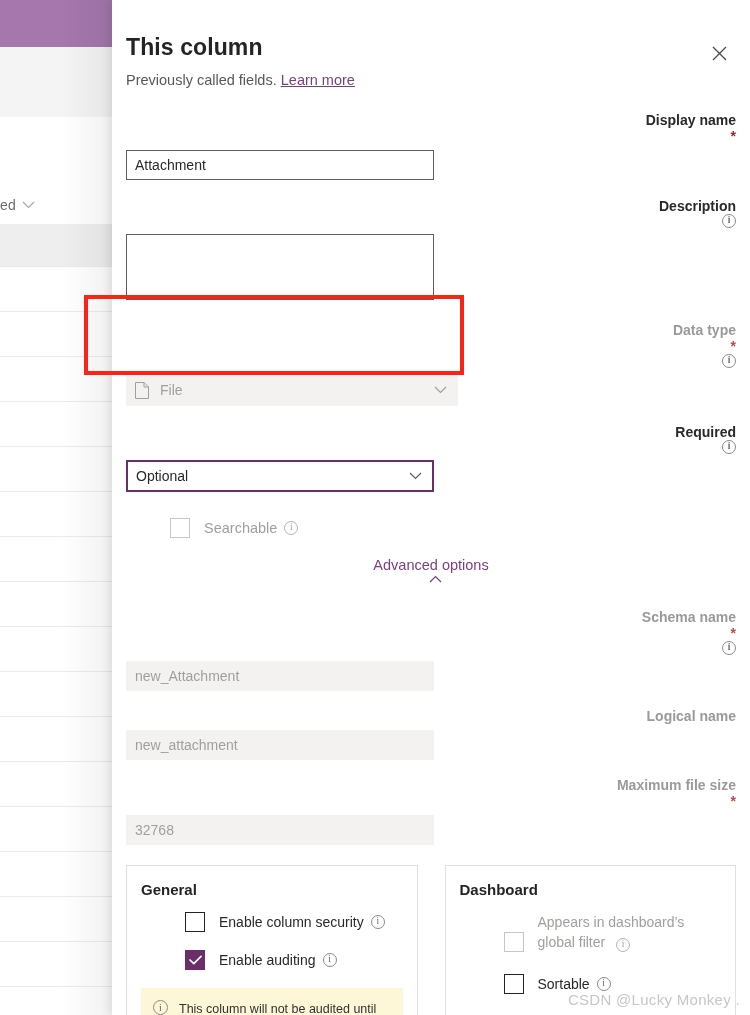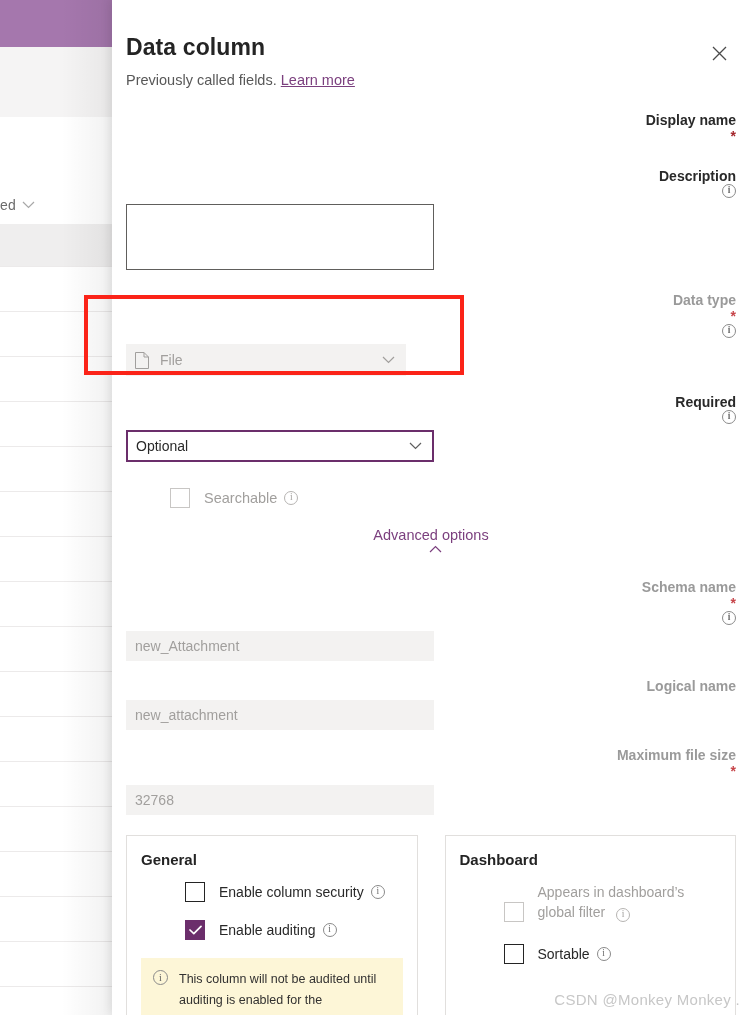--- a/index.html
+++ b/index.html
@@ -89,21 +89,21 @@
     font-size: 14px; color: #292929; padding: 0 8px; display: flex; align-items: center;
   }
   .textarea-input {
     width: 308px; height: 66px; border: 1px solid #605e5c; background: #fff;
   }
   .disabled-input {
     width: 308px; height: 30px; border: 1px solid transparent; background: #f3f2f1;
     font-size: 14px; color: #a19f9d; padding: 0 8px; display: flex; align-items: center;
   }
   .dropdown-disabled {
-    width: 280px; height: 32px; background: #f3f2f1; border: 1px solid transparent;
+    width: 332px; height: 32px; background: #f3f2f1; border: 1px solid transparent;
     display: flex; align-items: center; padding: 0 10px 0 8px;
     font-size: 14px; color: #a19f9d;
   }
   .dropdown-focused {
     width: 308px; height: 32px; background: #fff; border: 2px solid #6b2e6b;
     display: flex; align-items: center; padding: 0 10px 0 8px;
     font-size: 14px; color: #292929; cursor: pointer;
   }
   .dd-chevron { margin-left: auto; color: #8a8a8a; font-size: 11px; }
   .dropdown-focused .dd-chevron { color: #5f5f5f; }
@@ -210,38 +210,41 @@
   <div class="bg-grid-row" style="top:896px"></div>
   <div class="bg-grid-row" style="top:941px"></div>
   <div class="bg-grid-row" style="top:986px"></div>
 
   <div id="bg-rightedge"></div>
 </div>
 
 <div id="panel">
 
   <div id="panel-header">
-    <div id="panel-title">Data column</div>
+    <div id="panel-title">This column</div>
     <div id="panel-subtitle-row">
       <span>Previously called fields.</span>
       <span id="learn-more-link">Learn more</span>
     </div>
     <div id="close-button">
       <svg width="15" height="15" viewBox="0 0 15 15" fill="none">
         <path d="M1 1L14 14M14 1L1 14" stroke="#4b4b4b" stroke-width="1.3"></path>
       </svg>
     </div>
   </div>
 
   <div id="form">
 
     <div class="field">
       <div class="field-label">
         <span>Display name</span>
         <span class="req-star">*</span>
+      </div>
+      <div class="text-input">
+        <span>Attachment</span>
       </div>
     </div>
 
     <div class="gap-sm"></div>
 
     <div class="field">
       <div class="field-label">
         <span>Description</span>
         <span class="info-icon">i</span>
       </div>
@@ -397,13 +400,13 @@
           <span class="info-icon">i</span>
         </div>
       </div>
     </div>
 
   </div>
 </div>
 
 <div id="red-annotation"></div>
 
-<div id="watermark">CSDN @Monkey Monkey .</div>
+<div id="watermark">CSDN @Lucky Monkey .</div>
 
 </body></html>

